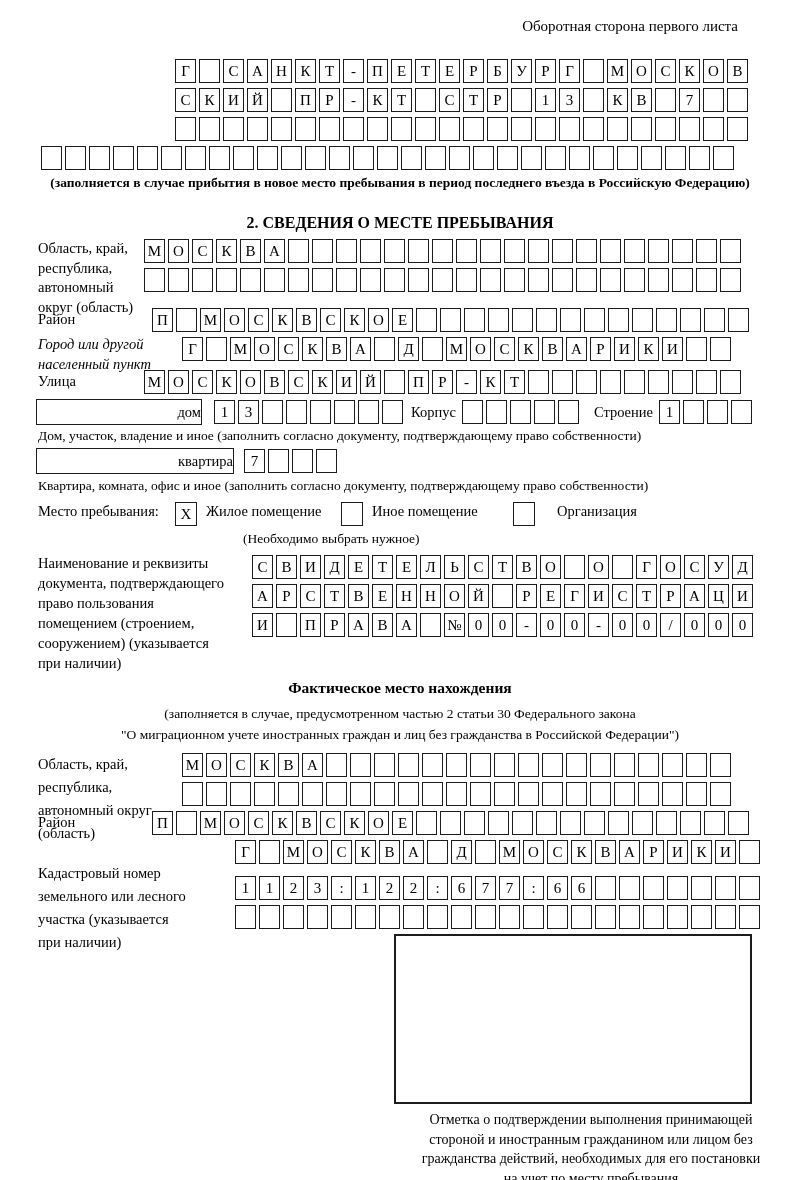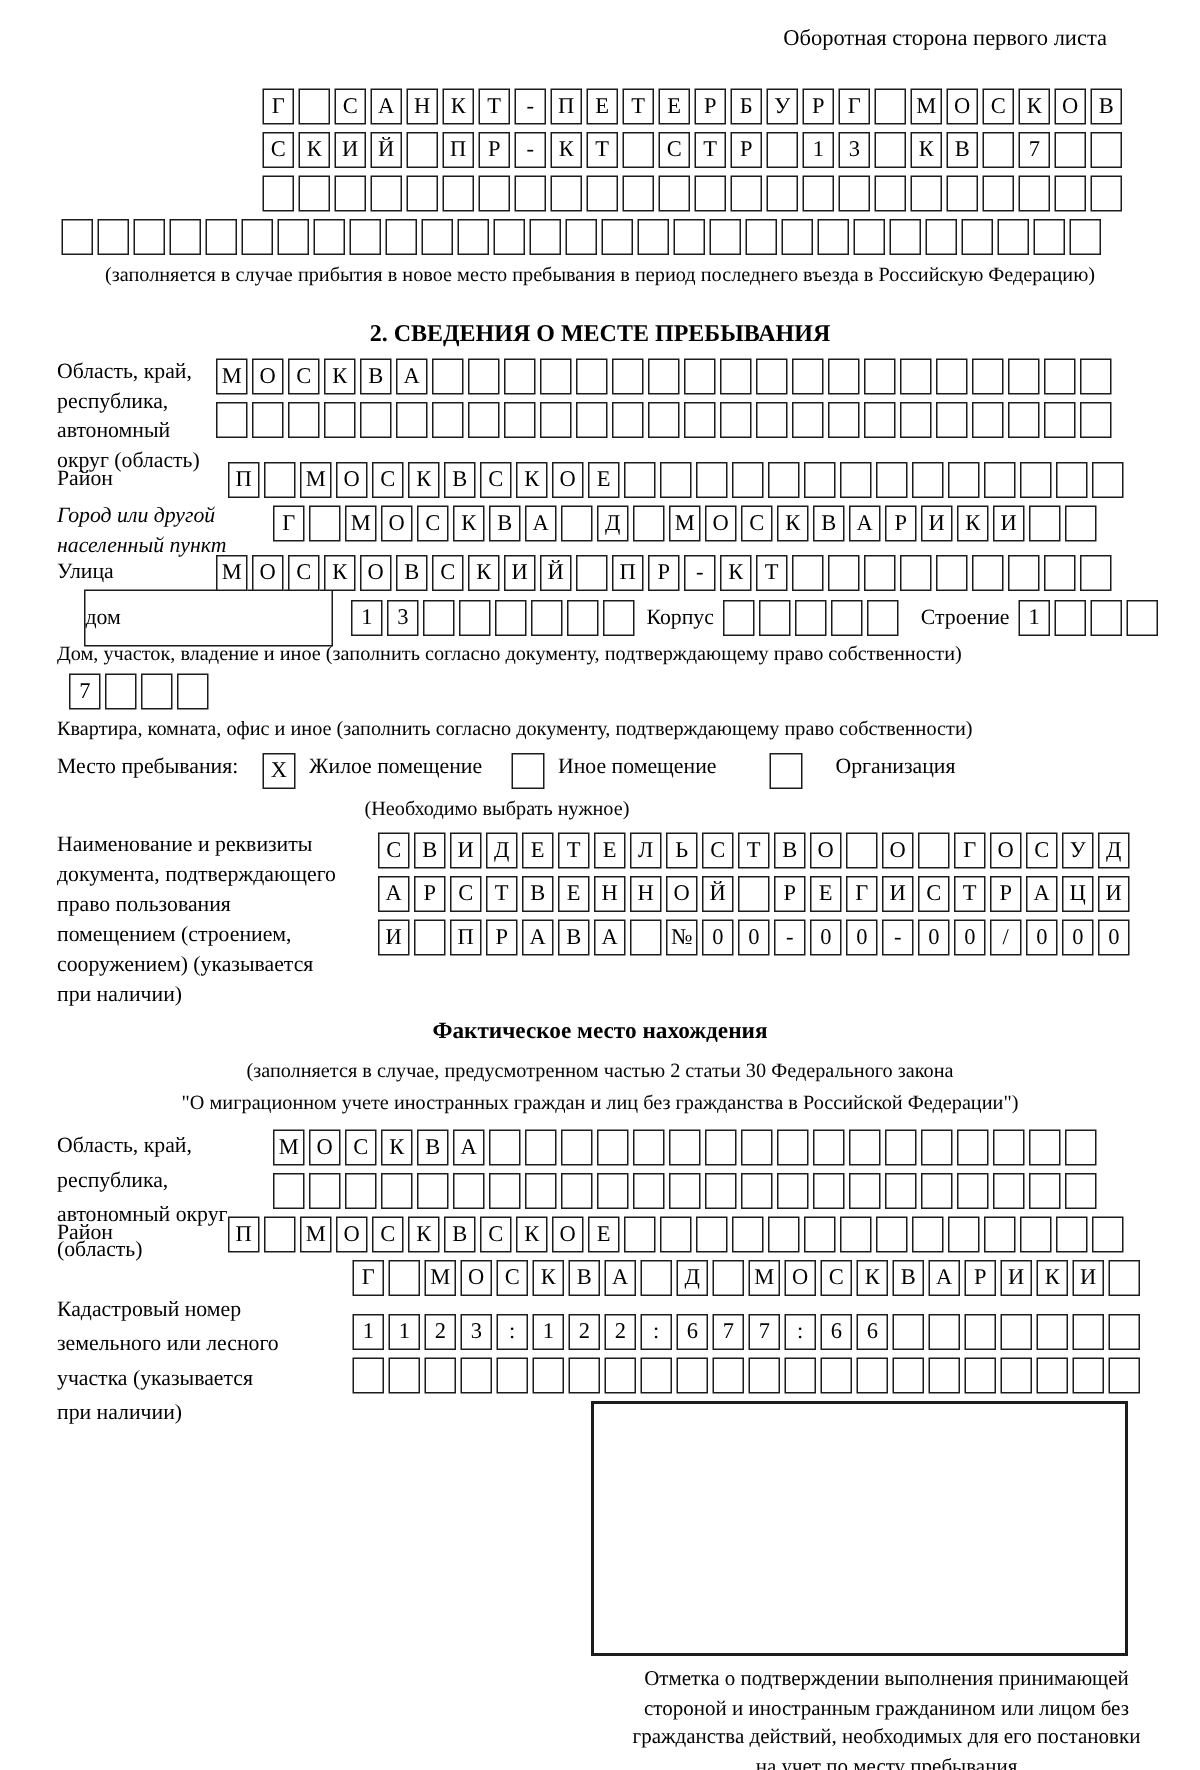--- a/index.html
+++ b/index.html
@@ -17,26 +17,26 @@
   .glabel.lh29 { line-height:28.5px; left:70px; top:3px; }
   .glabel.lh23 { line-height:23px; }
   .glabel.lh20 { line-height:20px; }
   .cellrow { display:flex; height:24px; margin-bottom:5px; flex:none; }
   .cell {
     width:21px; height:24px; flex:none; border:1.6px solid #1c1c1c;
     margin-right:3px; display:flex; align-items:center; justify-content:center;
     font-size:15px; background:#fff;
   }
   .note { font-size:13.5px; }
-  .note.center { text-align:center; }
+  .note.center { text-align:center;font-weight:bold; }
   .sec-title { text-align:center; font-weight:bold; font-size:16px; }
   .inline-row { display:flex; align-items:center; }
   .wbox {
-    height:38px; border:1.6px solid #1c1c1c; display:flex; flex:none;
-    align-items:center; justify-content:flex-start; font-size:14.5px;margin-left:20px;
+    height:26px; border:1.6px solid #1c1c1c; display:flex; flex:none;
+    align-items:center; justify-content:flex-end; font-size:14.5px;
   }
   .inl-lbl { font-size:14.5px; flex:none;text-align:right; }
   .cbox {
     position:absolute; width:22px; height:24px; border:1.6px solid #1c1c1c;
     display:flex; align-items:center; justify-content:center; font-size:15px;
   }
   .opt-lbl { position:absolute; top:1px; font-size:14.5px; }
   .stamp-box {
     margin-left:394px; width:358px; height:170px; border:2px solid #1c1c1c;
   }
@@ -345,20 +345,23 @@
   <div class="cellrow" style="margin-left:6px; margin-bottom:0;">
       <span class="cell">1</span>
       <span class="cell"></span>
       <span class="cell"></span>
       <span class="cell"></span>
     </div>
 </div>
 <div class="note" style="margin-left:38px; margin-top:3px;">Дом, участок, владение и иное (заполнить согласно документу, подтверждающему право собственности)</div>
 
 <div class="inline-row" style="margin-left:36px; margin-top:4px; height:26px;">
+  <div class="wbox" style="width:198px;">
+    <span>квартира</span>
+  </div>
   <div class="cellrow" style="margin-left:10px; margin-bottom:0;">
       <span class="cell">7</span>
       <span class="cell"></span>
       <span class="cell"></span>
       <span class="cell"></span>
     </div>
 </div>
 <div class="note" style="margin-left:38px; margin-top:4px;">Квартира, комната, офис и иное (заполнить согласно документу, подтверждающему право собственности)</div>
 
 <div class="group" style="margin-top:8px; height:24px;">

